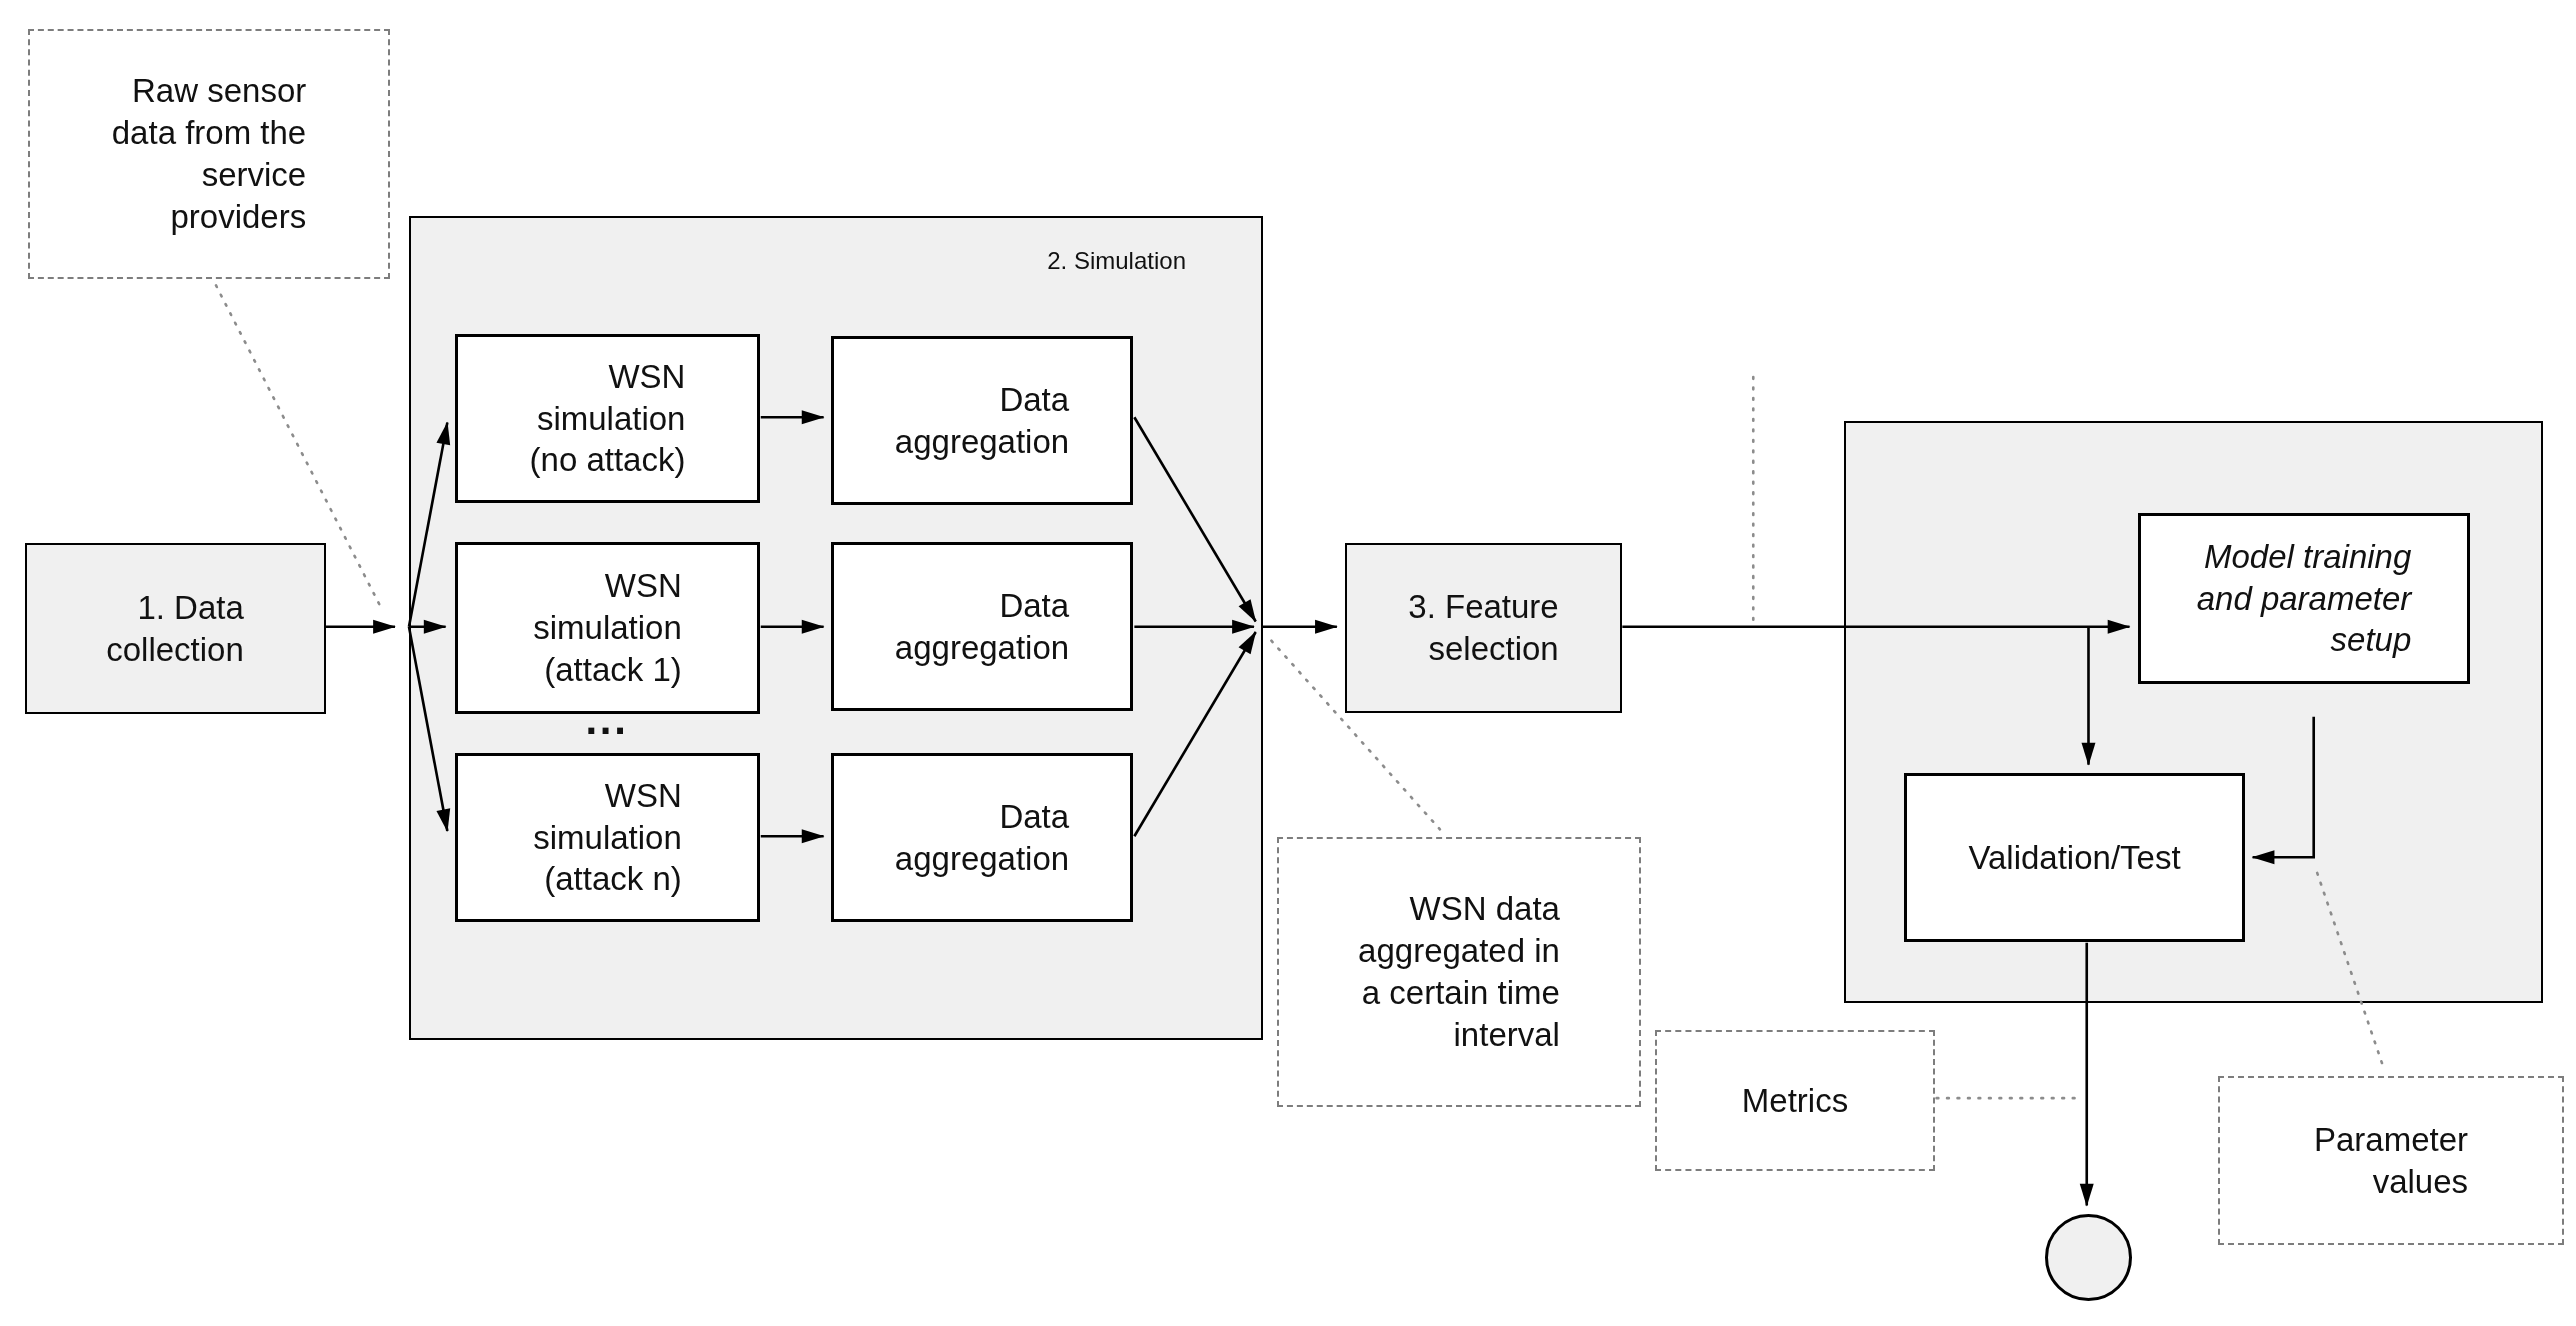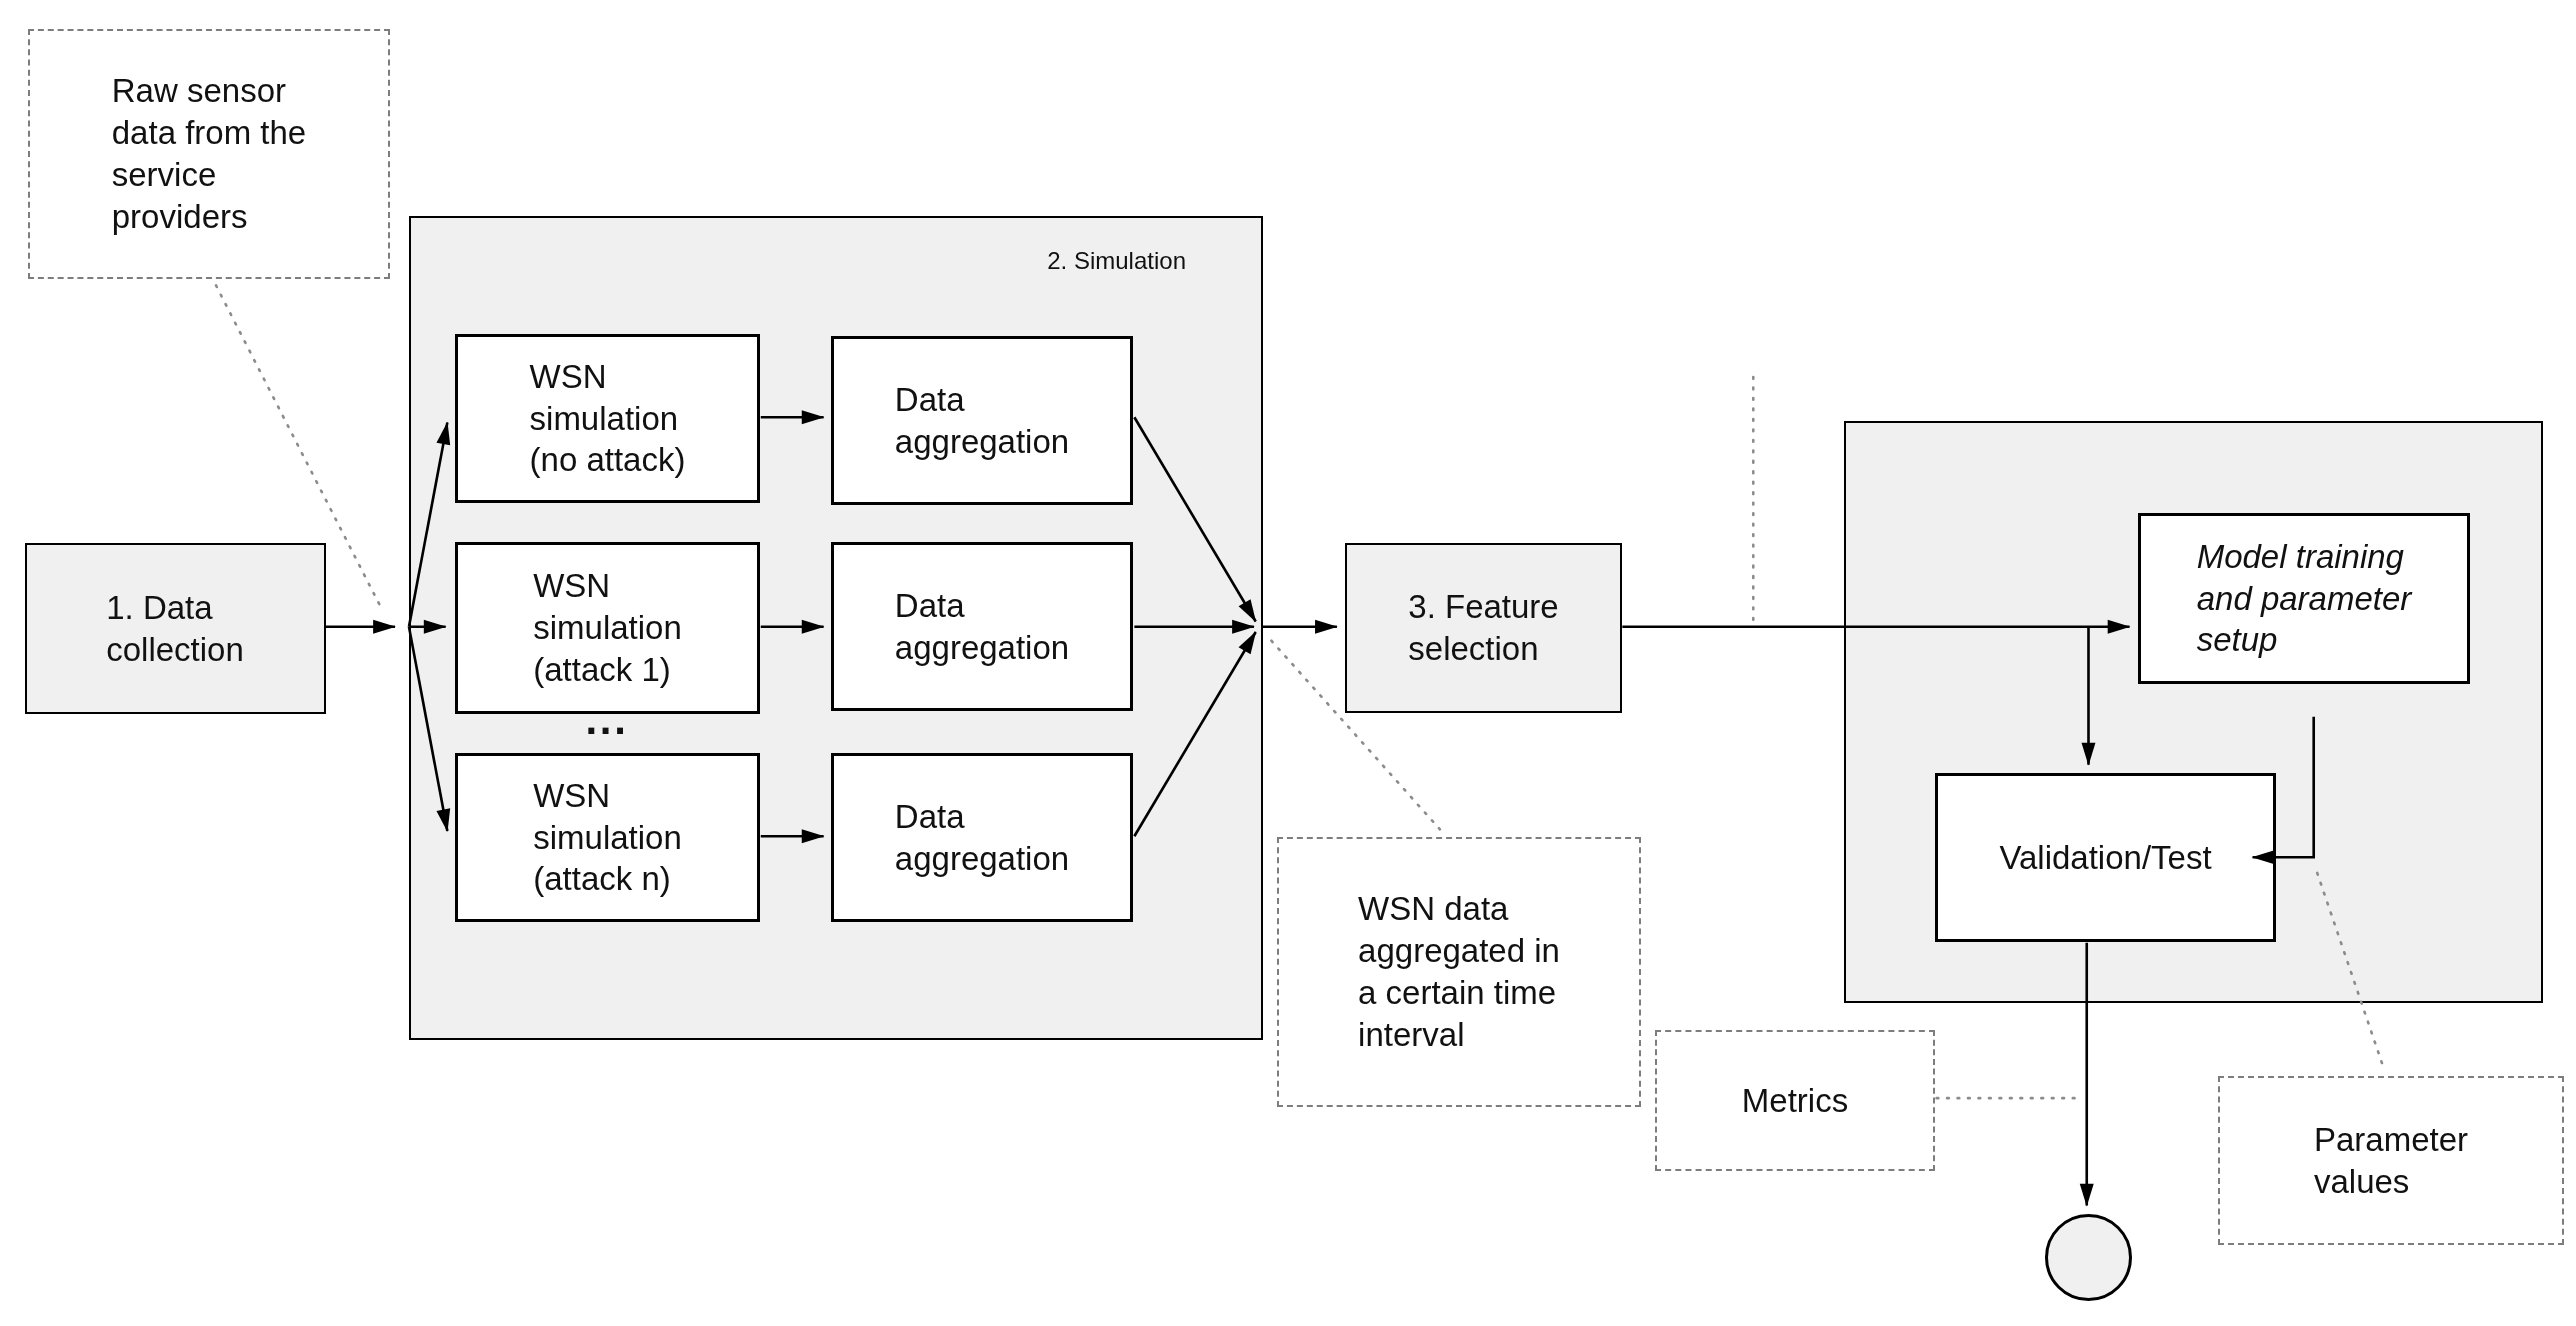--- a/index.html
+++ b/index.html
@@ -23,21 +23,21 @@
     text-align:right;
     box-sizing:border-box;
     white-space:pre-line;
   }
   .node, .step, .dashed{
     position:absolute;
     box-sizing:border-box;
     display:flex;
     align-items:center;
     justify-content:center;
-    text-align:left;
+    text-align:right;
     font-size:33px;
     line-height:1.27;
     white-space:pre-line;
   }
   .node{
     background:#ffffff;
     border:3.5px solid #000;
   }
   .step{
     background:#f0f0f0;
@@ -105,21 +105,21 @@
   <div class="node" style="left:831px;top:542px;width:302px;height:169px;">Data
 aggregation</div>
   <div class="node" style="left:455px;top:753px;width:305px;height:169px;">WSN
 simulation
 (attack n)</div>
   <div class="node" style="left:831px;top:753px;width:302px;height:169px;">Data
 aggregation</div>
   <div class="node" style="left:2138px;top:513px;width:332px;height:171px;font-style:italic;">Model training
 and parameter
 setup</div>
-  <div class="node" style="left:1904px;top:773px;width:341px;height:169px;margin-left:31px;">Validation/Test</div>
+  <div class="node" style="left:1904px;top:773px;width:341px;height:169px;">Validation/Test</div>
 
   <div class="ellipsis" style="left:550px;top:696px;width:114px;">...</div>
 
   <div class="terminal" style="left:2045px;top:1214px;width:87px;height:87px;"></div>
 
   <svg class="edges" width="2576" height="1326" viewBox="0 0 2950 1519">
     <defs>
       <marker id="ah" viewBox="0 0 28 18" refX="26" refY="9" markerWidth="28" markerHeight="18" markerUnits="userSpaceOnUse" orient="auto">
         <path d="M1,1 L27,9 L1,17 Z" fill="#000"></path>
       </marker>

